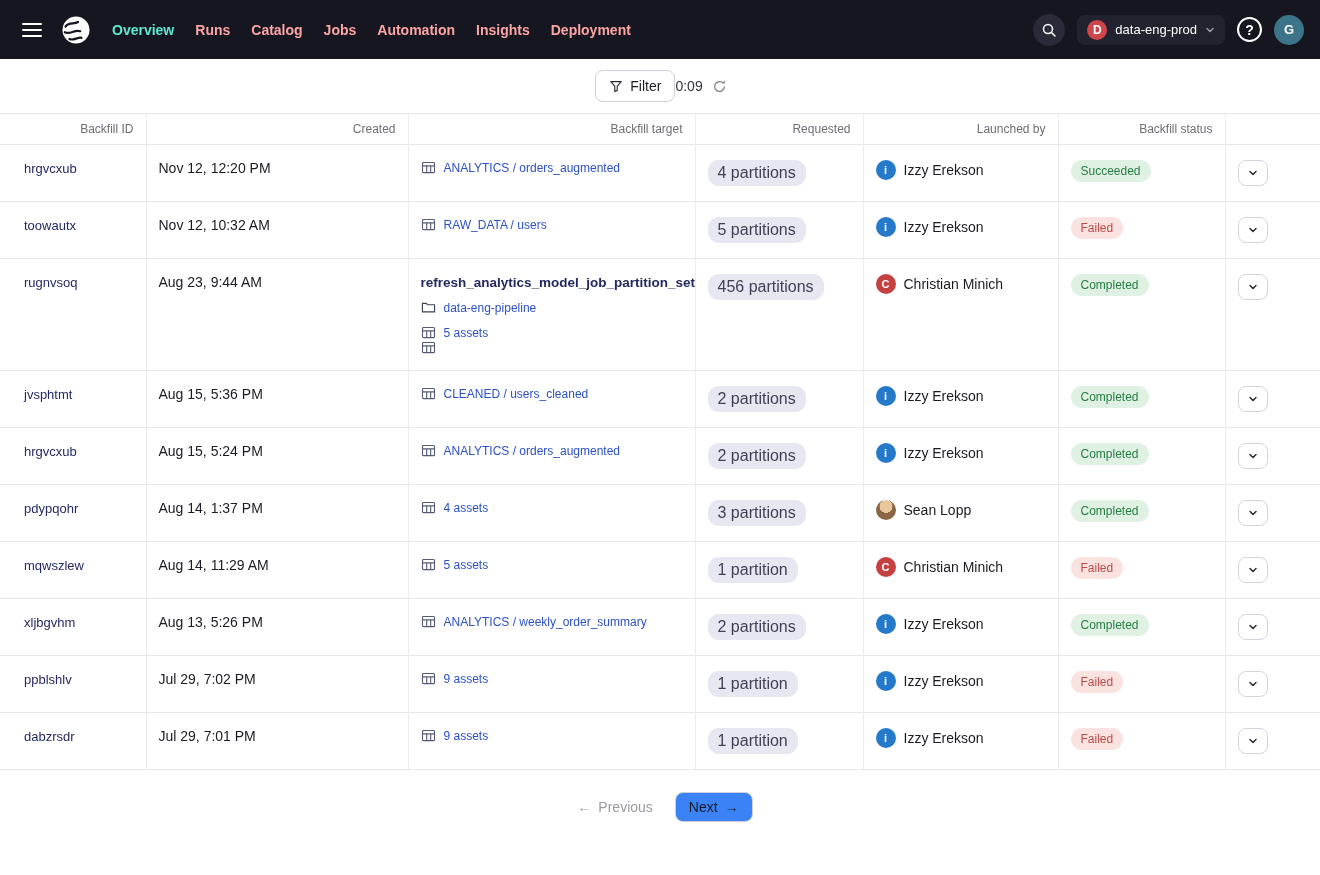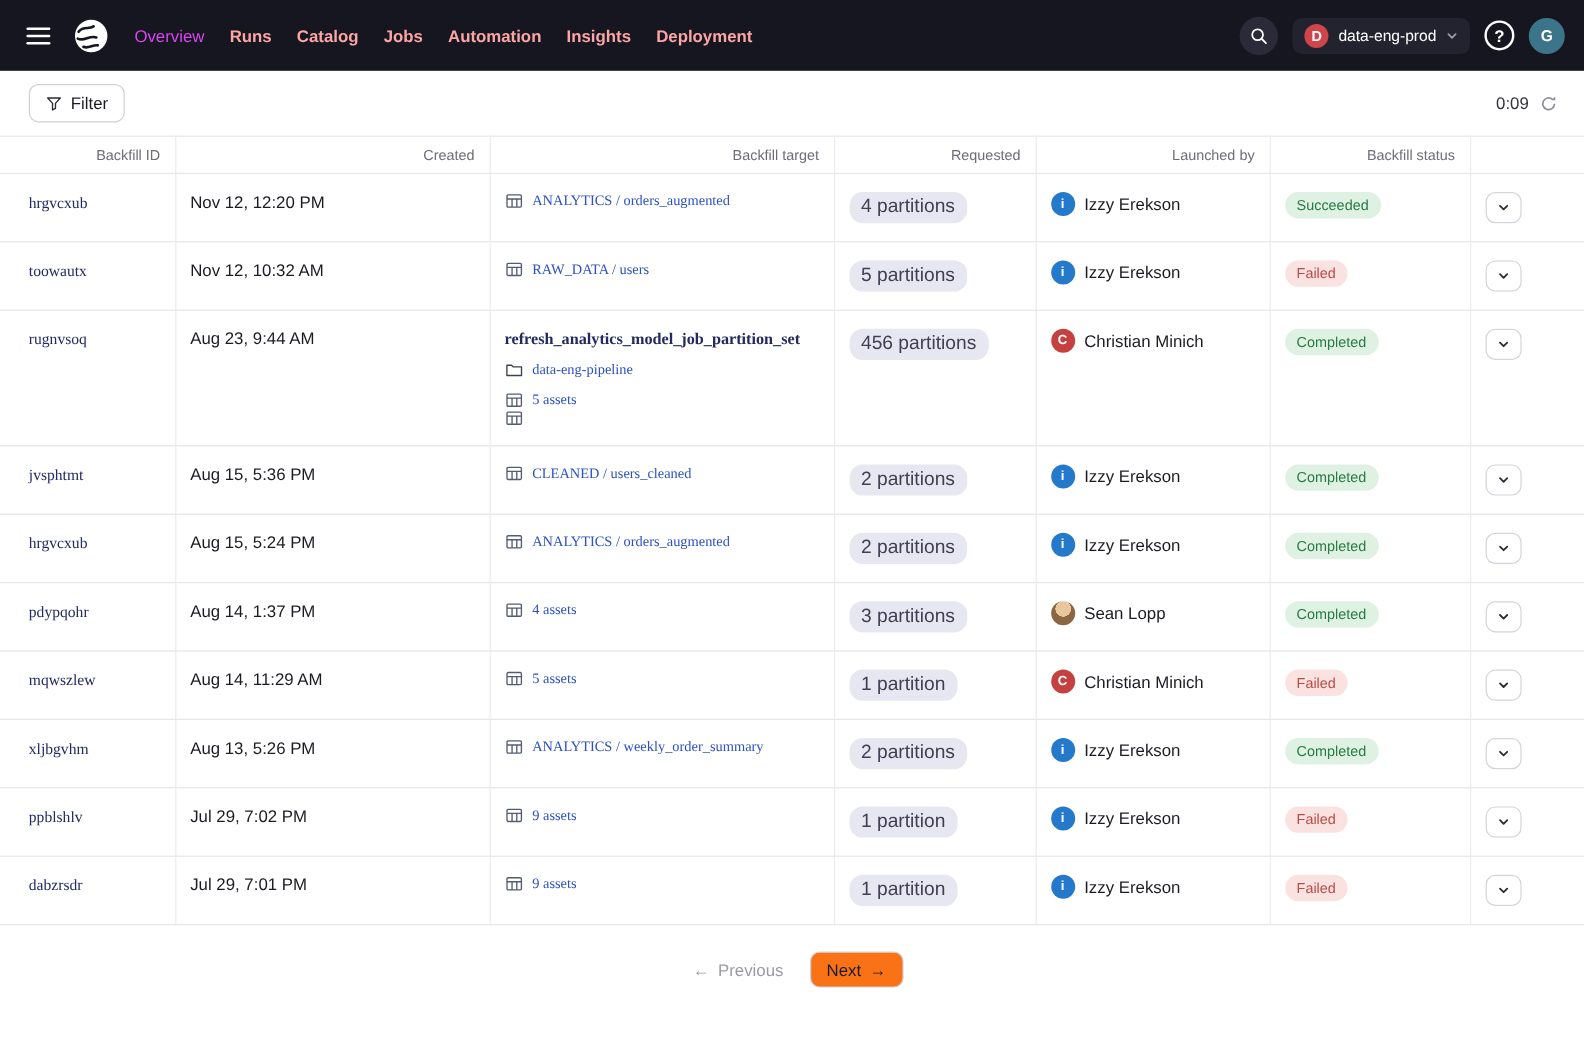--- a/index.html
+++ b/index.html
@@ -12,45 +12,45 @@
     --error-fg:#bb4b47;
     --badge-bg:#e7e7f1;
     --topnav-bg:#161621;
   }
   *{box-sizing:border-box;margin:0;padding:0}
   html,body{width:1320px}
   body{
     height:875px;overflow:hidden;background:#fff;color:#1b1b22;
     font-family:"Liberation Sans","DejaVu Sans",sans-serif;font-size:14px;
   }
-  .mono{font-family:Liberation Serif, serif}
+  .mono{font-family:Liberation Sans, sans-serif}
   a{text-decoration:none}
 
   
   .topnav{height:59px;background:var(--topnav-bg);display:flex;align-items:center;padding:0 16px}
   .menu-btn{background:none;border:none;display:flex;flex-direction:column;gap:4px;cursor:pointer;padding:6px;margin-right:10px}
   .menu-btn span{display:block;width:20px;height:2px;background:#fff;border-radius:1px}
   .logo{width:36px;height:36px;display:flex;align-items:center;justify-content:center;margin-right:16px}
   .nav{display:flex;align-items:center;gap:17px}
   .nav-item{color:#fca5a5;font-size:14px;font-weight:700;padding:4px 2px;cursor:pointer}
-  .nav-item.active{color:#d946ef;font-weight:400}
+  .nav-item.active{color:#5eead4;font-weight:700}
   .topnav-right{margin-left:auto;display:flex;align-items:center;gap:12px}
   .search-btn{width:32px;height:32px;border-radius:50%;background:#2a2a38;border:none;display:flex;align-items:center;justify-content:center;cursor:pointer}
   .dep-pill{display:flex;align-items:center;gap:8px;background:#23232f;border:none;border-radius:8px;padding:5px 10px;color:#fff;font-size:13px;font-weight:500;cursor:pointer}
   .dep-badge{width:20px;height:20px;border-radius:50%;background:#d0454c;color:#fff;font-size:12px;font-weight:700;display:flex;align-items:center;justify-content:center}
   .help-btn{width:25px;height:25px;border-radius:50%;border:2px solid #fff;background:none;color:#fff;font-size:14px;font-weight:700;display:flex;align-items:center;justify-content:center;cursor:pointer}
   .avatar-g{width:30px;height:30px;border-radius:50%;background:#3c7489;color:#fff;font-size:13px;font-weight:600;display:flex;align-items:center;justify-content:center;cursor:pointer}
 
   
   .tabbar{height:48px;background:#f8f8f9;border-bottom:1px solid #e3e3e7;display:flex;align-items:center;gap:19px;padding:0 24px}
   .tab{font-size:14px;color:#34343c;font-weight:500;padding:5px 1px 6px;border-bottom:2px solid transparent;cursor:pointer}
   .tab.active{color:var(--accent);font-weight:700;border-bottom-color:var(--accent)}
 
   
-  .toolbar{height:54px;display:flex;align-items:center;justify-content:space-between;padding:0 22px 0 24px}
+  .toolbar{height:54px;display:flex;align-items:center;justify-content:center;padding:0 22px 0 24px}
   .filter-btn{display:flex;align-items:center;gap:7px;height:32px;padding:0 13px;border:1px solid #d0d0d8;border-radius:8px;background:#fff;font-size:14px;color:#1b1b22;cursor:pointer}
   .timer{display:flex;align-items:center;gap:9px;color:#34343c;font-size:14px}
   .refresh-btn{background:none;border:none;display:flex;cursor:pointer;padding:0}
 
   
   table{width:1320px;border-collapse:collapse;table-layout:fixed}
   th{font-size:12px;font-weight:400;color:#6d6d78;text-align:right;padding:8px 12px;border-top:1px solid #e7e7ea;border-bottom:1px solid #e7e7ea;white-space:nowrap}
   td{vertical-align:top;padding:15px 12px;border-bottom:1px solid #e7e7ea;font-size:14px}
   th:first-child,td:first-child{padding-left:24px}
   th:not(:last-child),td:not(:last-child){border-right:1px solid #ececef}
@@ -70,21 +70,21 @@
   .person-name{color:#1b1b22}
   .status{display:inline-block;font-size:12px;padding:4px 10px;border-radius:11px;white-space:nowrap}
   .status.success{background:var(--success-bg);color:var(--success-fg)}
   .status.error{background:var(--error-bg);color:var(--error-fg)}
   .chev-btn{width:30px;height:26px;border:1px solid #d4d4dc;border-radius:8px;background:#fff;display:flex;align-items:center;justify-content:center;cursor:pointer}
 
   
   .pagination{display:flex;justify-content:center;align-items:center;gap:12px;padding:22px 0}
   .page-btn{display:flex;align-items:center;gap:7px;font-size:14px;cursor:pointer}
   .page-btn.prev{background:none;border:none;color:#9a9aa3;padding:7px 10px}
-  .page-btn.next{background:#f97316;border:1px solid #cfcfd7;border-radius:8px;color:#1b1b22;padding:6px 13px}
+  .page-btn.next{background:#3b82f6;border:1px solid #cfcfd7;border-radius:8px;color:#1b1b22;padding:6px 13px}
 </style>
 </head>
 <body>
 
 <div class="page">
 
   <header class="topnav">
     <button class="menu-btn" aria-label="menu">
       <span></span>
         <span></span>

